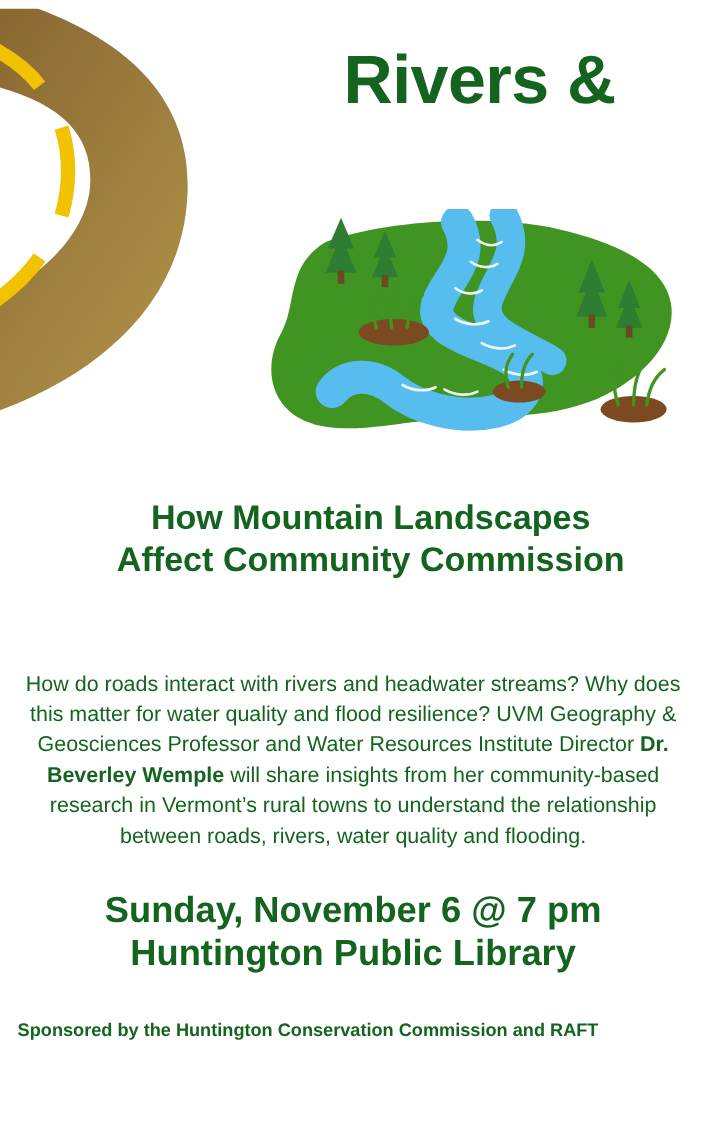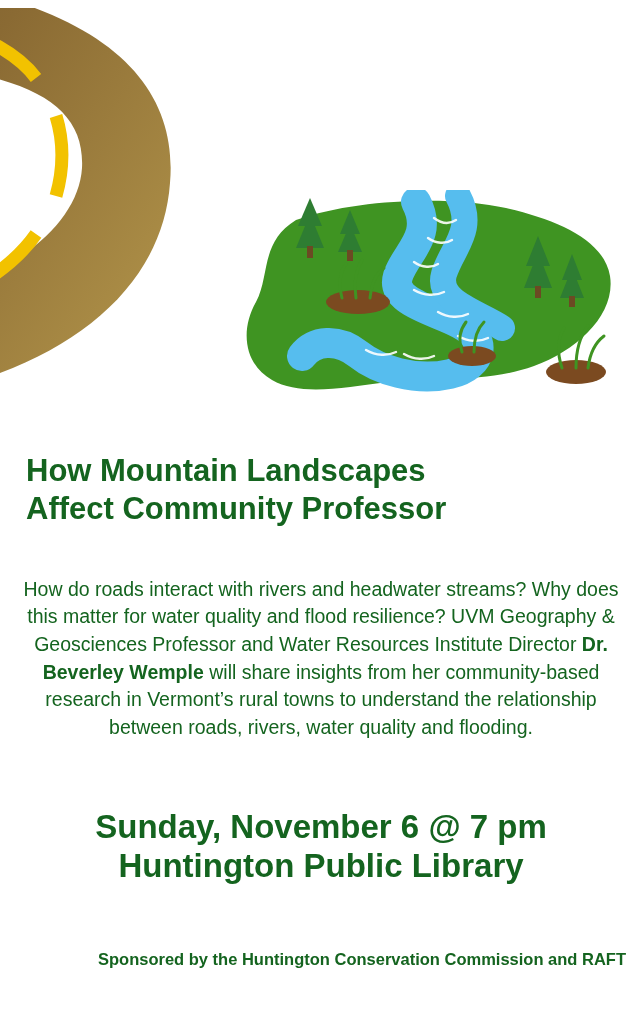--- a/index.html
+++ b/index.html
@@ -53,35 +53,35 @@
     position: absolute;
     left: 238px;
     top: 190px;
     width: 380px;
     height: 230px;
   }
 
   
   .subtitle {
     position: absolute;
-    left: 26px;
+    left: 42px;
     top: 452px;
     width: 590px;
-    text-align: left;
+    text-align: center;
     font-size: 31px;
     font-weight: bold;
     line-height: 1.22;
     color: #14641f;
   }
 
   
   .body-copy {
     position: absolute;
     left: 14px;
-    top: 556px;
+    top: 589px;
     width: 614px;
     text-align: center;
     font-size: 19.5px;
     line-height: 1.42;
     color: #14641f;
   }
   .body-copy b {
     font-weight: bold;
   }
 
@@ -99,25 +99,24 @@
     line-height: 1.18;
     color: #14641f;
   }
 
   
   .sponsor {
     position: absolute;
     left: 16px;
     top: 928px;
     width: 610px;
-    text-align: right;
+    text-align: left;
     font-size: 16.5px;
     font-weight: bold;
     color: #14641f;
-    margin-top: 22px;
   }
 </style>
 </head>
 <body>
 
 <div class="poster">
 
   <svg class="road-art" viewBox="0 0 420 430" xmlns="http://www.w3.org/2000/svg" aria-hidden="true">
     <defs>
       <linearGradient id="roadgrad" x1="0" y1="0" x2="1" y2="0.6">
@@ -141,20 +140,21 @@
       <path d="M -55 6 L 25 8"></path>
       <path d="M 95 18 C 135 28, 168 46, 186 70"></path>
       <path d="M 206 108 C 214 134, 214 160, 206 188"></path>
       <path d="M 186 226 C 168 252, 140 272, 108 288"></path>
       <path d="M 56 306 C 24 316, -10 322, -48 325"></path>
       <path d="M -108 330 L -180 332"></path>
     </g>
   </svg>
 
   <div class="title-block">
+    <div class="title-line">Rivers &amp;</div>
   </div>
 
   <svg class="river-art" viewBox="0 0 380 230" xmlns="http://www.w3.org/2000/svg" aria-hidden="true">
 
     <path d="M 58 30
              C 120 8, 215 6, 268 18
              C 320 30, 366 50, 372 86
              C 378 124, 340 160, 296 176
              C 246 194, 196 186, 150 192
              C 104 198, 62 206, 34 190
@@ -220,21 +220,21 @@
       <g stroke="#3f9422" stroke-width="3" fill="none" stroke-linecap="round">
         <path d="M 324 178 C 318 160, 320 148, 326 138"></path>
         <path d="M 338 178 C 338 158, 342 146, 350 136"></path>
         <path d="M 350 178 C 352 162, 358 152, 366 146"></path>
       </g>
     </g>
   </svg>
 
   <div class="subtitle">
     <div>How Mountain Landscapes</div>
-    <div>Affect Community Professor</div>
+    <div>Affect Community Commission</div>
   </div>
 
   <p class="body-copy"><span>How do roads interact with rivers and headwater streams? Why does this matter for water quality and flood resilience? UVM Geography &amp; Geosciences Professor and Water Resources Institute Director </span><b>Dr. Beverley Wemple</b><span> will share insights from her community-based research in Vermont’s rural towns to understand the relationship between roads, rivers, water quality and flooding.</span></p>
 
   <div class="event">
     <div class="event-line">Sunday, November 6 @ 7 pm</div>
     <div class="event-line">Huntington Public Library</div>
   </div>
 
   <div class="sponsor">Sponsored by the Huntington Conservation Commission and RAFT</div>

